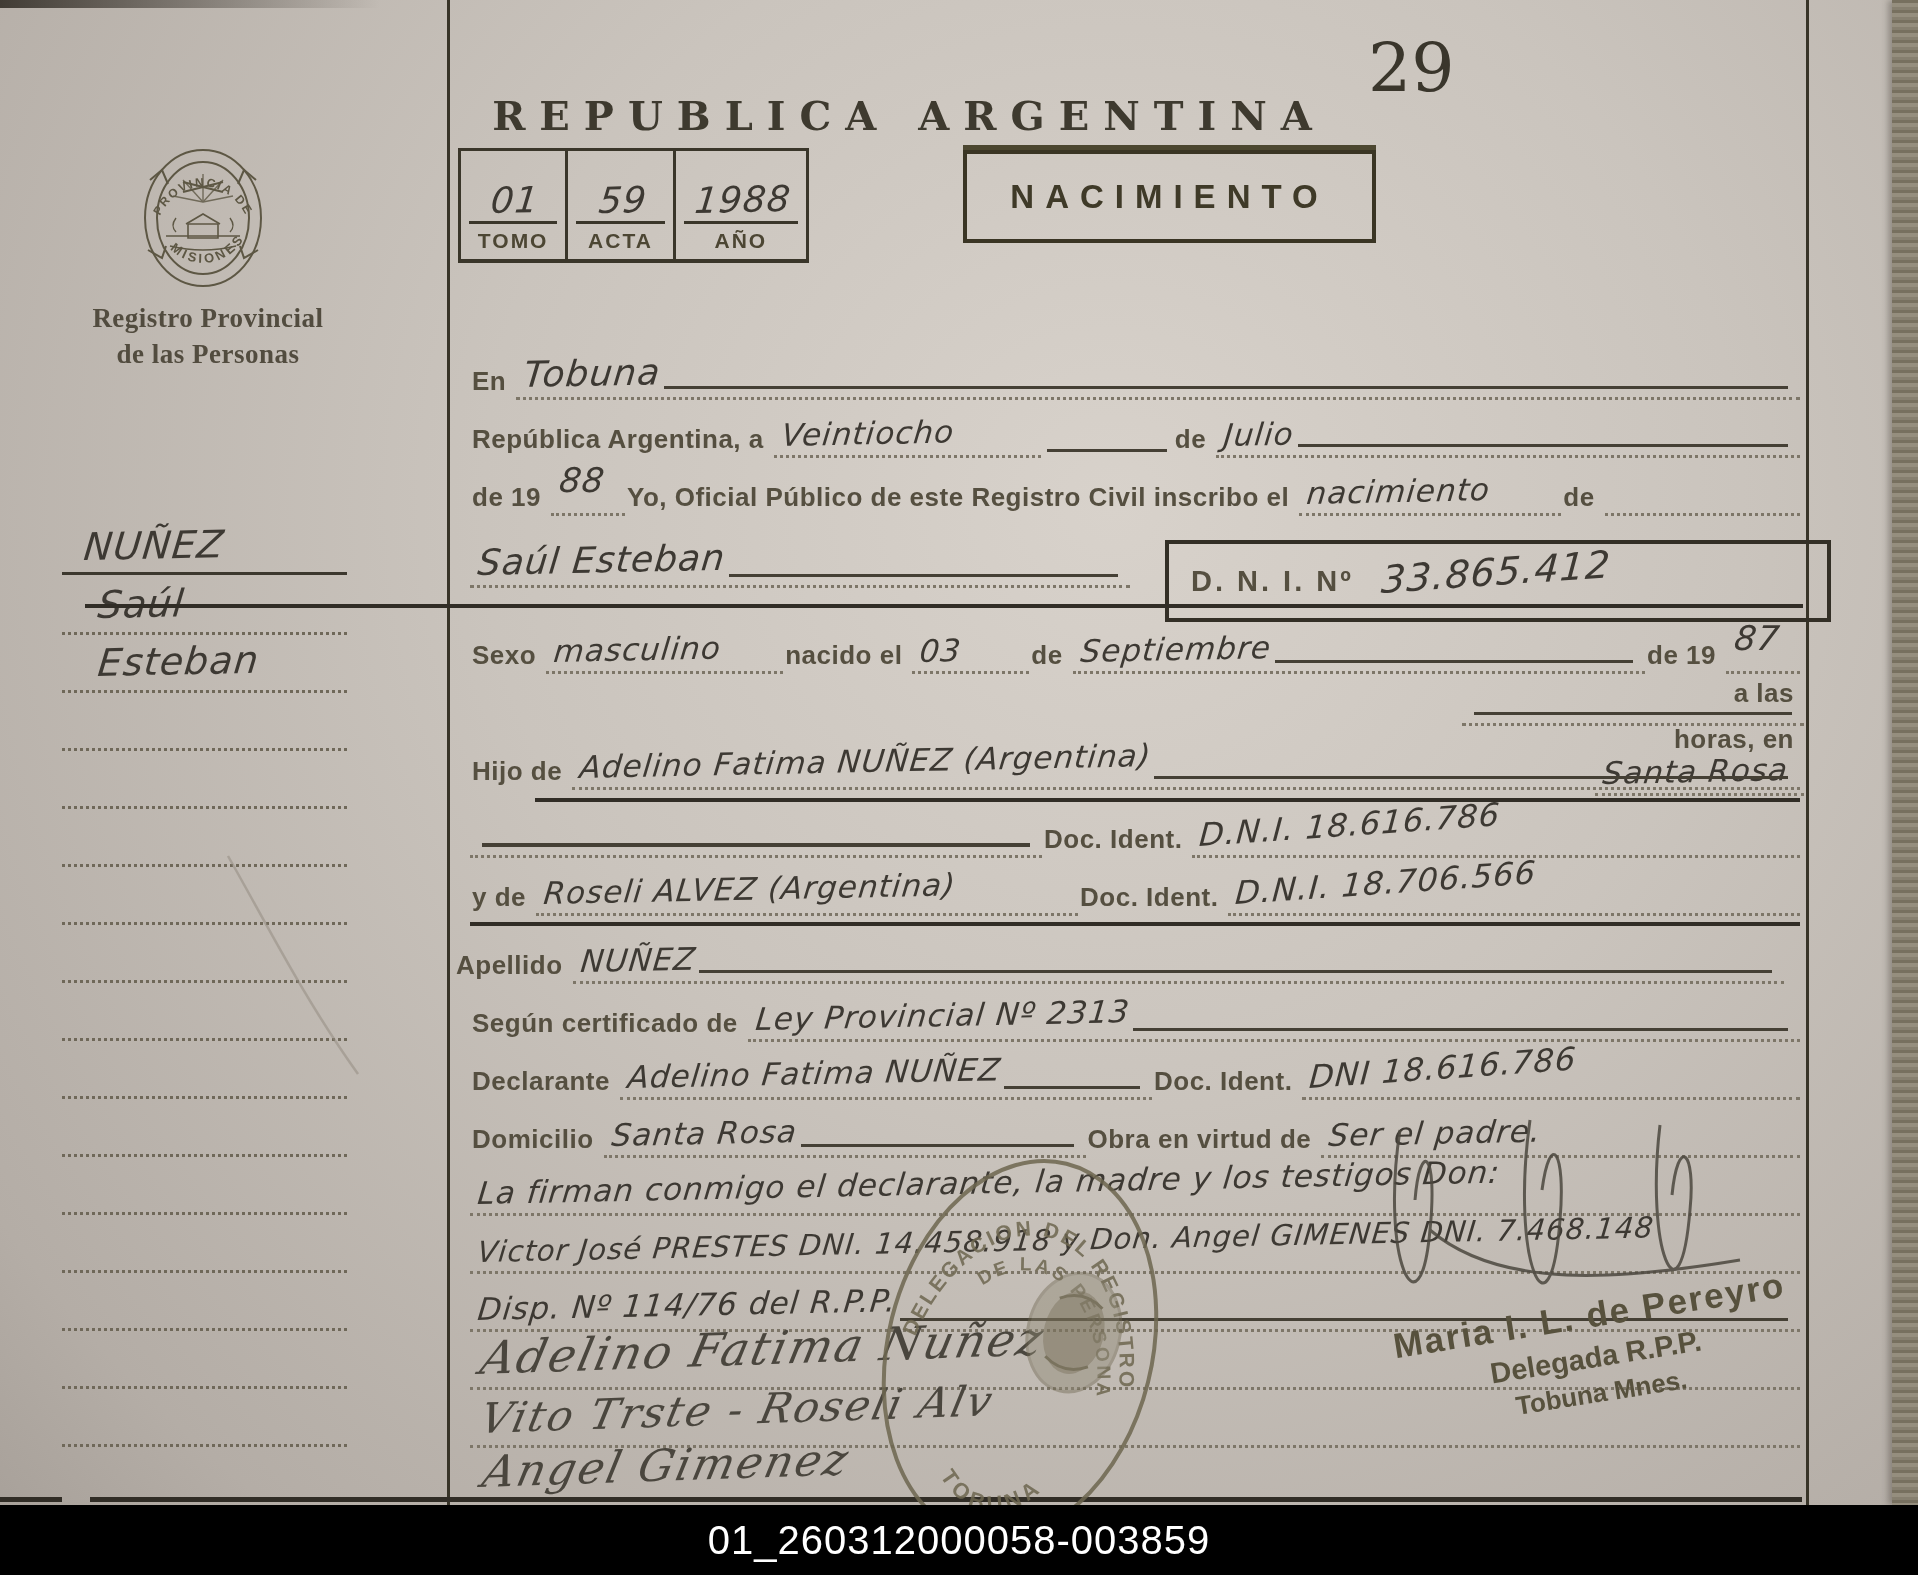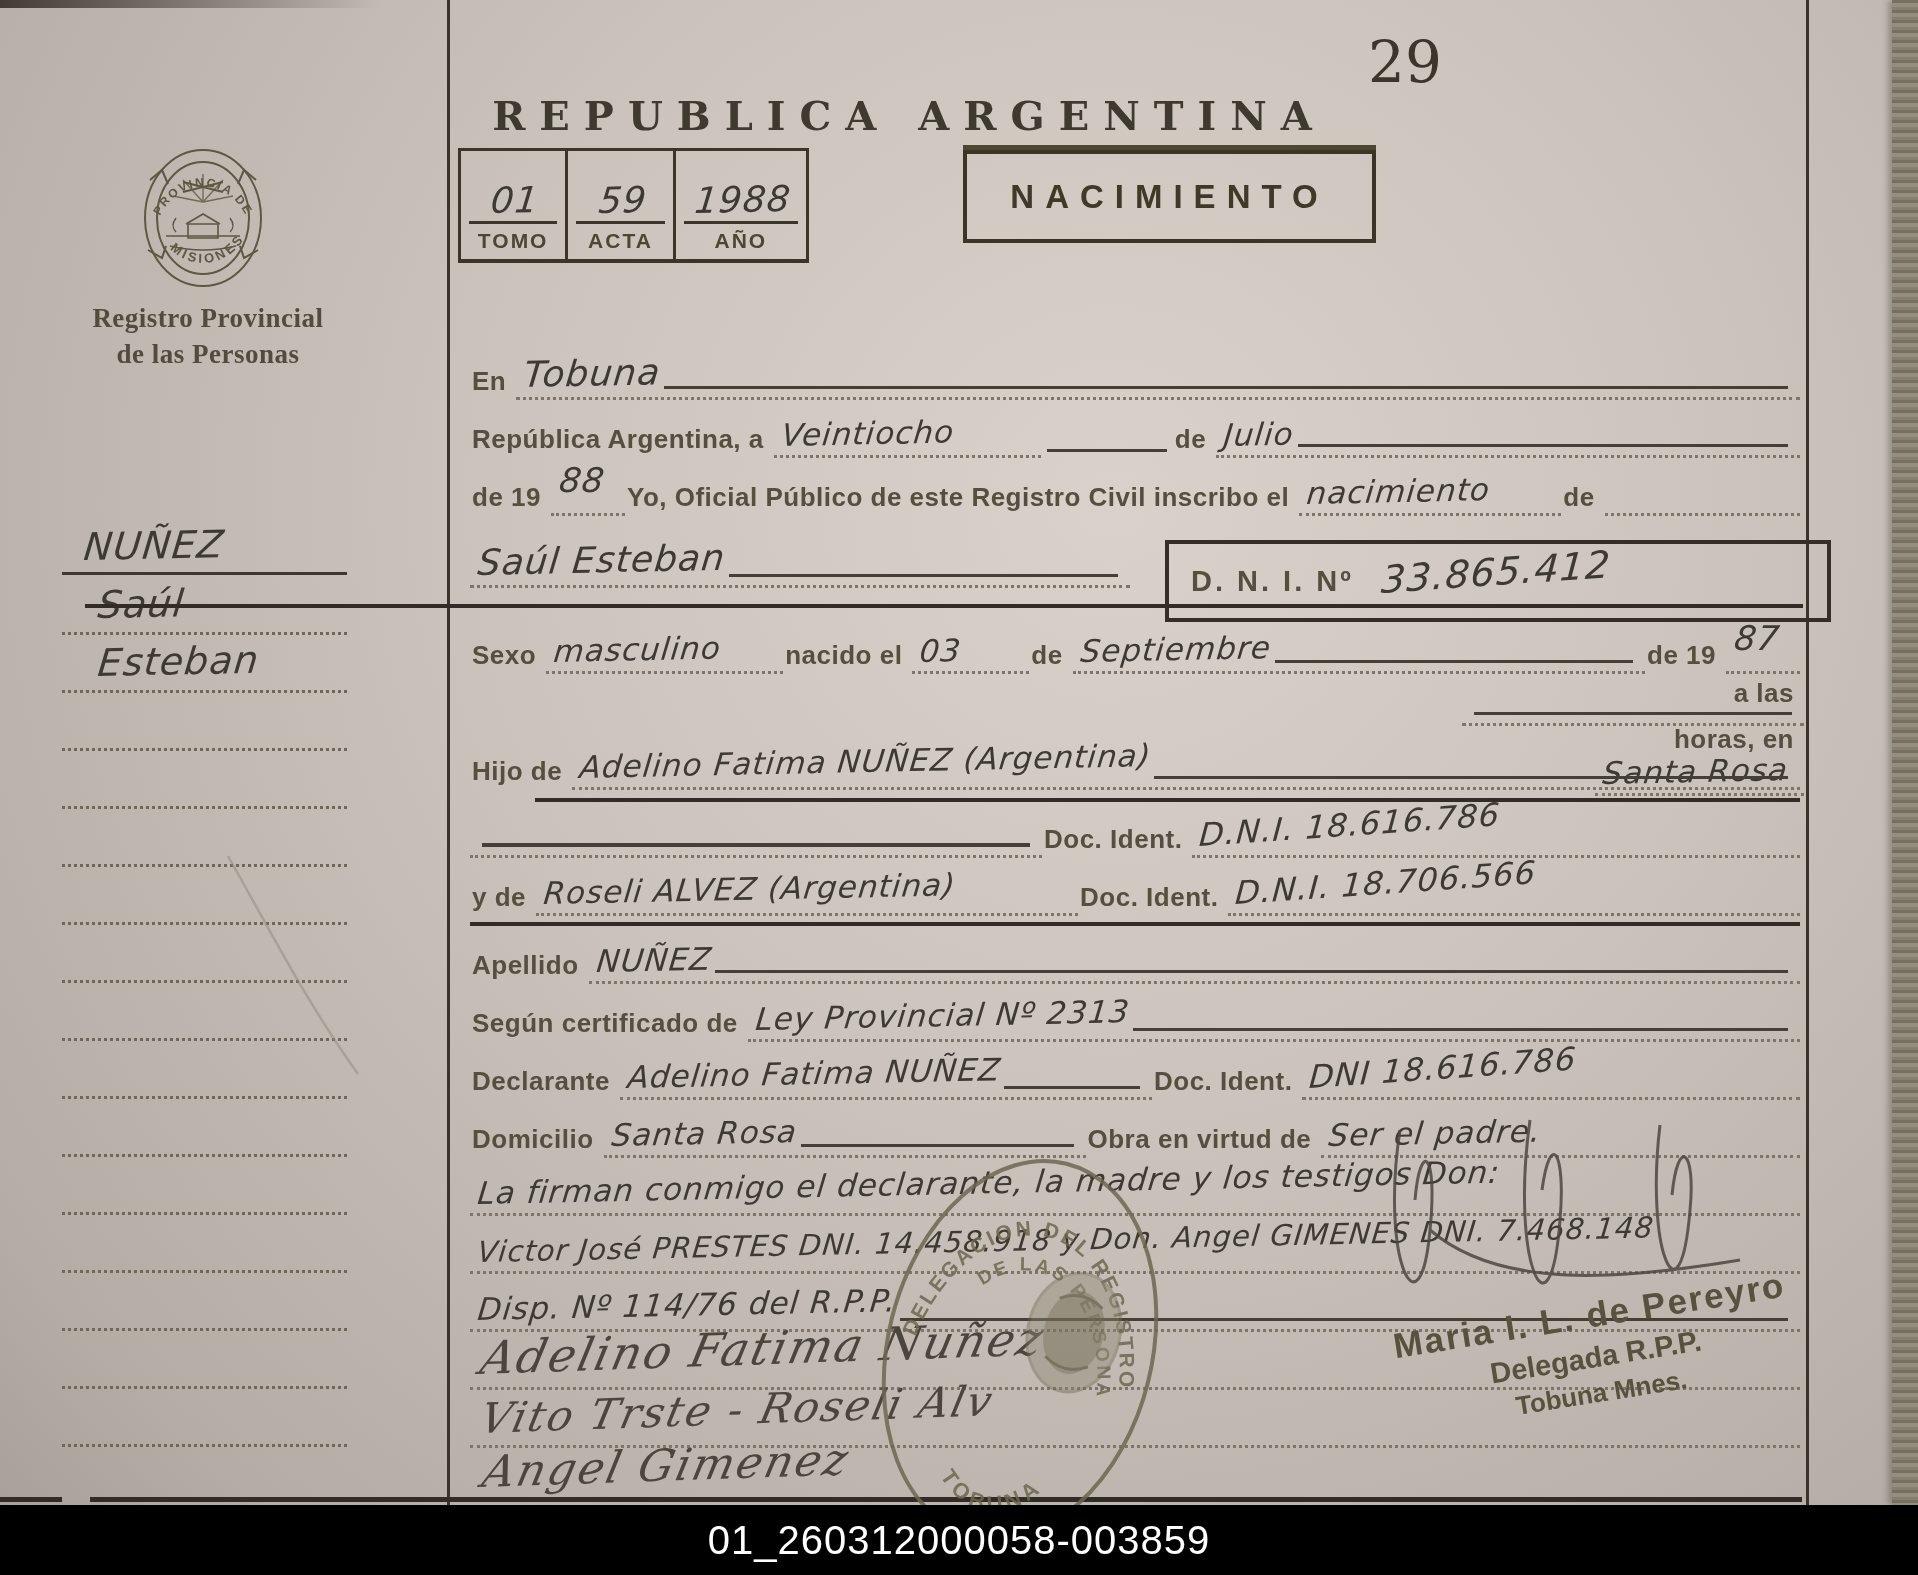--- a/index.html
+++ b/index.html
@@ -36,21 +36,21 @@
     font-family:"DejaVu Serif", serif; font-style:italic;
     font-size:46px; color:#4a463e; white-space:nowrap;
     transform:skewX(-14deg) rotate(-2deg); transform-origin:left bottom;
     display:inline-block; letter-spacing:2px;
   }
   .heavy{position:absolute; height:4px; background:#312d26;}
   .vrule{position:absolute; top:0; width:3px; background:#383428;}
   .mline{position:absolute; left:62px; width:285px; border-bottom:3px dotted #6f6859; height:0;}
   .mline.solidline{border-bottom:3px solid #3c382e;}
   
-  .pageno{font-family:"DejaVu Serif", serif; font-size:58px; color:#3a362c;}
+  .pageno{font-family:"DejaVu Serif", serif; font-size:68px; color:#3a362c;}
   .title{
     font-family:"DejaVu Serif", serif; font-size:40px; font-weight:bold;
     letter-spacing:14px; color:#3e3a2f; white-space:nowrap;
   }
   .tomo-table{
     position:absolute; left:458px; top:148px; width:345px; height:108px;
     display:flex; border:3px solid #3a362a; border-bottom-width:4px;
     background:transparent;
   }
   .tomo-cell{flex:1; display:flex; flex-direction:column; border-right:3px solid #3a362a;}
@@ -302,21 +302,21 @@
     <span class="fill" style="width:530px;">
       <span class="hw">Roseli ALVEZ (Argentina)</span>
     </span>
     <span class="lbl">Doc. Ident.</span>
     <span class="fill grow">
       <span class="hw hw-doc">D.N.I. 18.706.566</span>
     </span>
   </div>
   <div class="heavy" style="left:470px;top:922px;width:1330px;"></div>
 
-  <div class="row" style="left:470px;width:1330px;top:932px;">
+  <div class="row" style="left:454px;width:1330px;top:932px;">
     <span class="lbl">Apellido</span>
     <span class="fill grow">
       <span class="hw">NUÑEZ</span>
       <span class="solid grow"></span>
     </span>
   </div>
 
   <div class="row" style="left:470px;width:1330px;top:990px;justify-content:center;">
     <span class="lbl">Según certificado de</span>
     <span class="fill grow">

